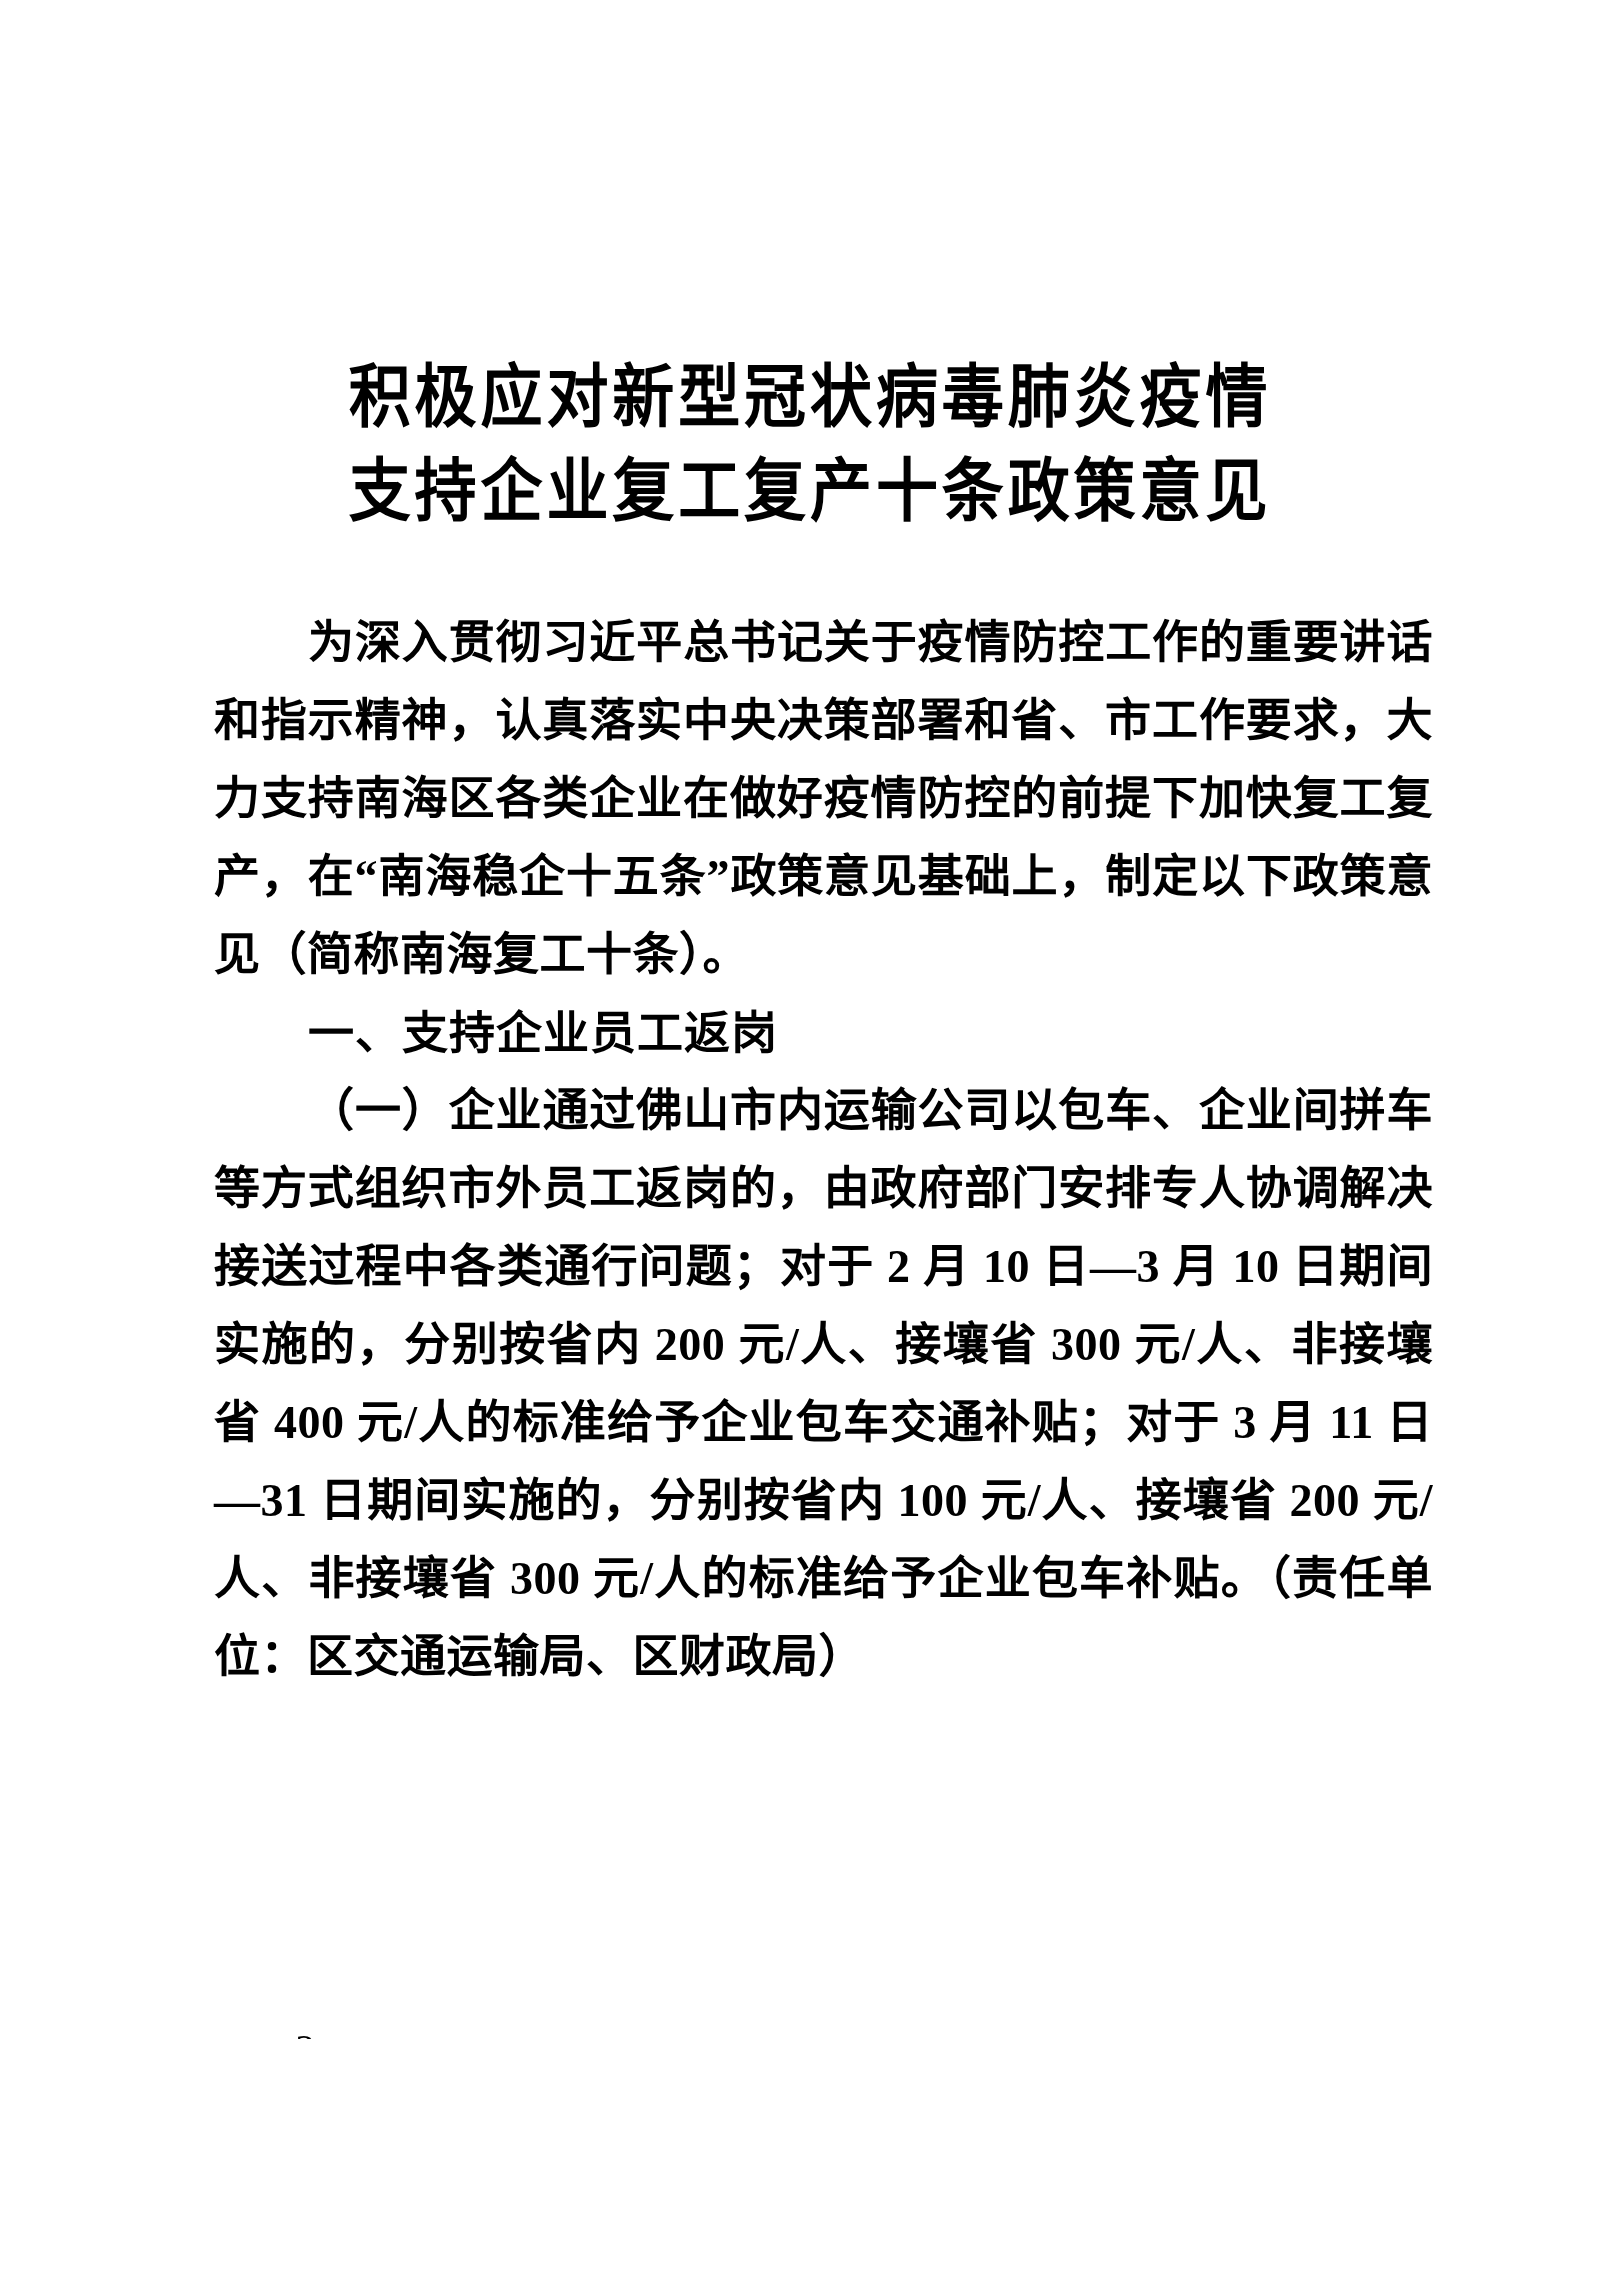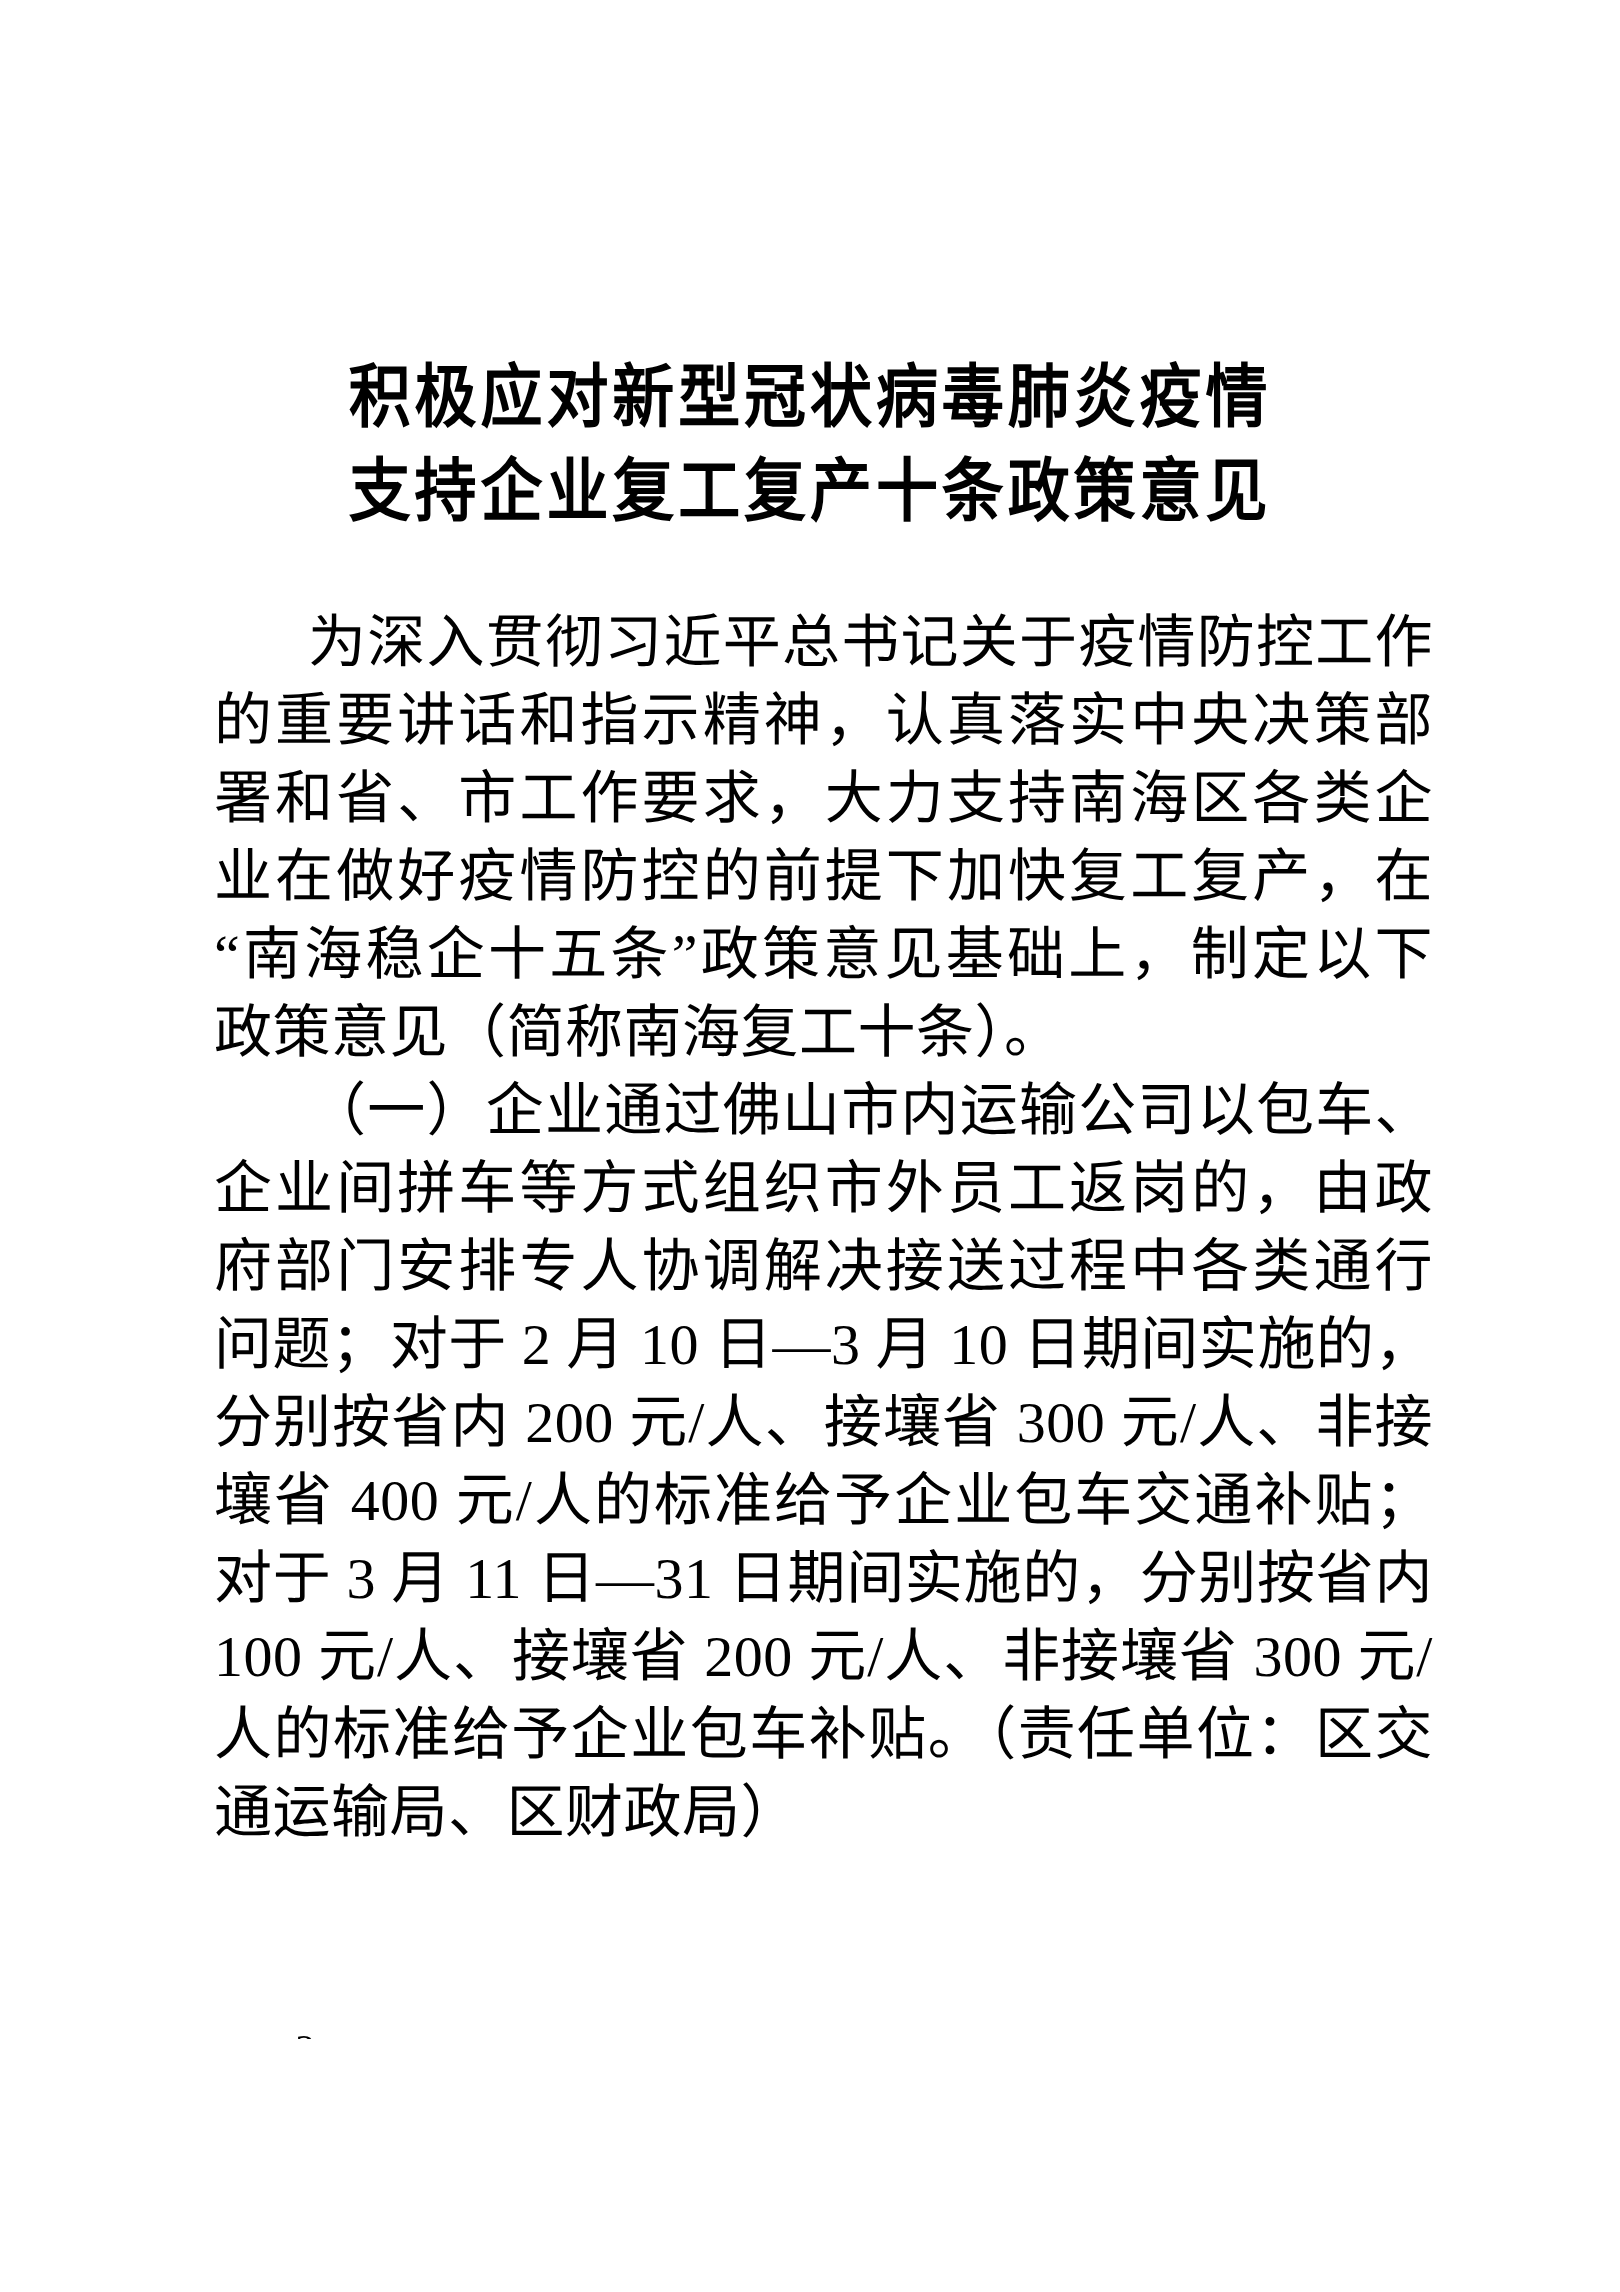--- a/index.html
+++ b/index.html
@@ -48,29 +48,30 @@
   
   #body-column {
     position: absolute;
     left: 214px;
     top: 604px;
     width: 1219px;
   }
 
   .para {
     font-family: "Liberation Serif", "DejaVu Serif", serif;
-    font-size: 58px;
+    font-size: 46px;
     line-height: 78px;
     letter-spacing: 0.5px;
     text-align: justify;
     text-justify: inter-character;
     text-align-last: left;
     color: #000000;
     margin: 0;
     word-break: break-all;
+    font-weight: bold;
   }
 
   .para.indent {
     text-indent: 94px;
   }
 
   
   .section-heading {
     font-family: "Liberation Sans", "DejaVu Sans", sans-serif;
     font-weight: 700;
@@ -102,20 +103,21 @@
 
   <div id="doc-title">
     <div class="title-line">积极应对新型冠状病毒肺炎疫情</div>
     <div class="title-line">支持企业复工复产十条政策意见</div>
   </div>
 
   <div id="body-column">
 
     <p class="para indent">为深入贯彻习近平总书记关于疫情防控工作的重要讲话和指示精神，认真落实中央决策部署和省、市工作要求，大力支持南海区各类企业在做好疫情防控的前提下加快复工复产，在“南海稳企十五条”政策意见基础上，制定以下政策意见（简称南海复工十条）。</p>
 
+    <p class="section-heading">一、支持企业员工返岗</p>
 
     <p class="para indent">（一）企业通过佛山市内运输公司以包车、企业间拼车等方式组织市外员工返岗的，由政府部门安排专人协调解决接送过程中各类通行问题；对于 2 月 10 日—3 月 10 日期间实施的，分别按省内 200 元/人、接壤省 300 元/人、非接壤省 400 元/人的标准给予企业包车交通补贴；对于 3 月 11 日—31 日期间实施的，分别按省内 100 元/人、接壤省 200 元/人、非接壤省 300 元/人的标准给予企业包车补贴。（责任单位：区交通运输局、区财政局）</p>
 
 
   </div>
 
   <div id="page-footer">— 2 —</div>
 
 </div>
 

